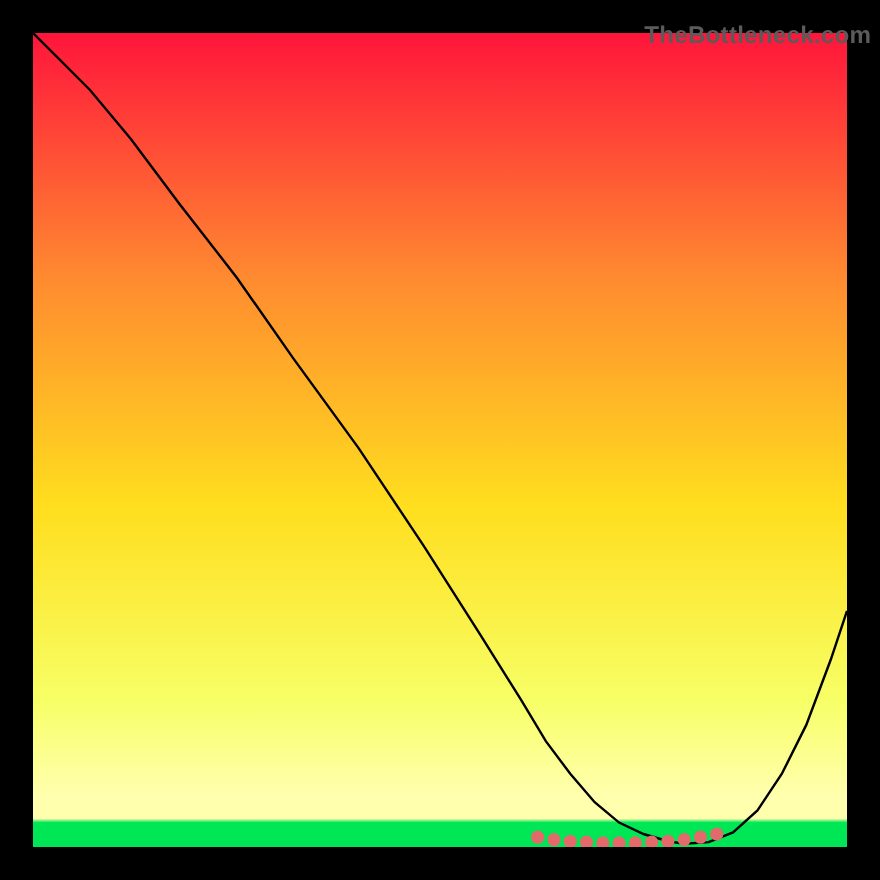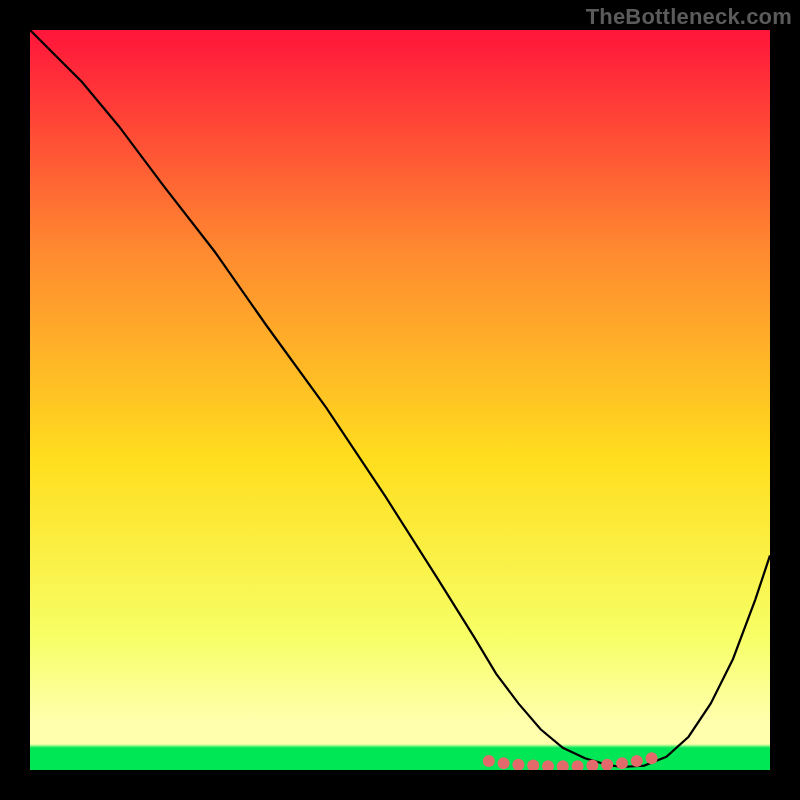--- a/index.html
+++ b/index.html
@@ -20,21 +20,21 @@
   }
   .plot {
     position: absolute;
     left: 0;
     top: 0;
     width: 740px;
     height: 740px;
   }
   .watermark {
     position: absolute;
-    top: 4px;
+    top: 19px;
     right: 8px;
     font-family: Arial, Helvetica, sans-serif;
     font-size: 22px;
     font-weight: 600;
     color: #5b5b5b;
     letter-spacing: 0.2px;
   }
   svg { display: block; }
 </style>
 </head>

